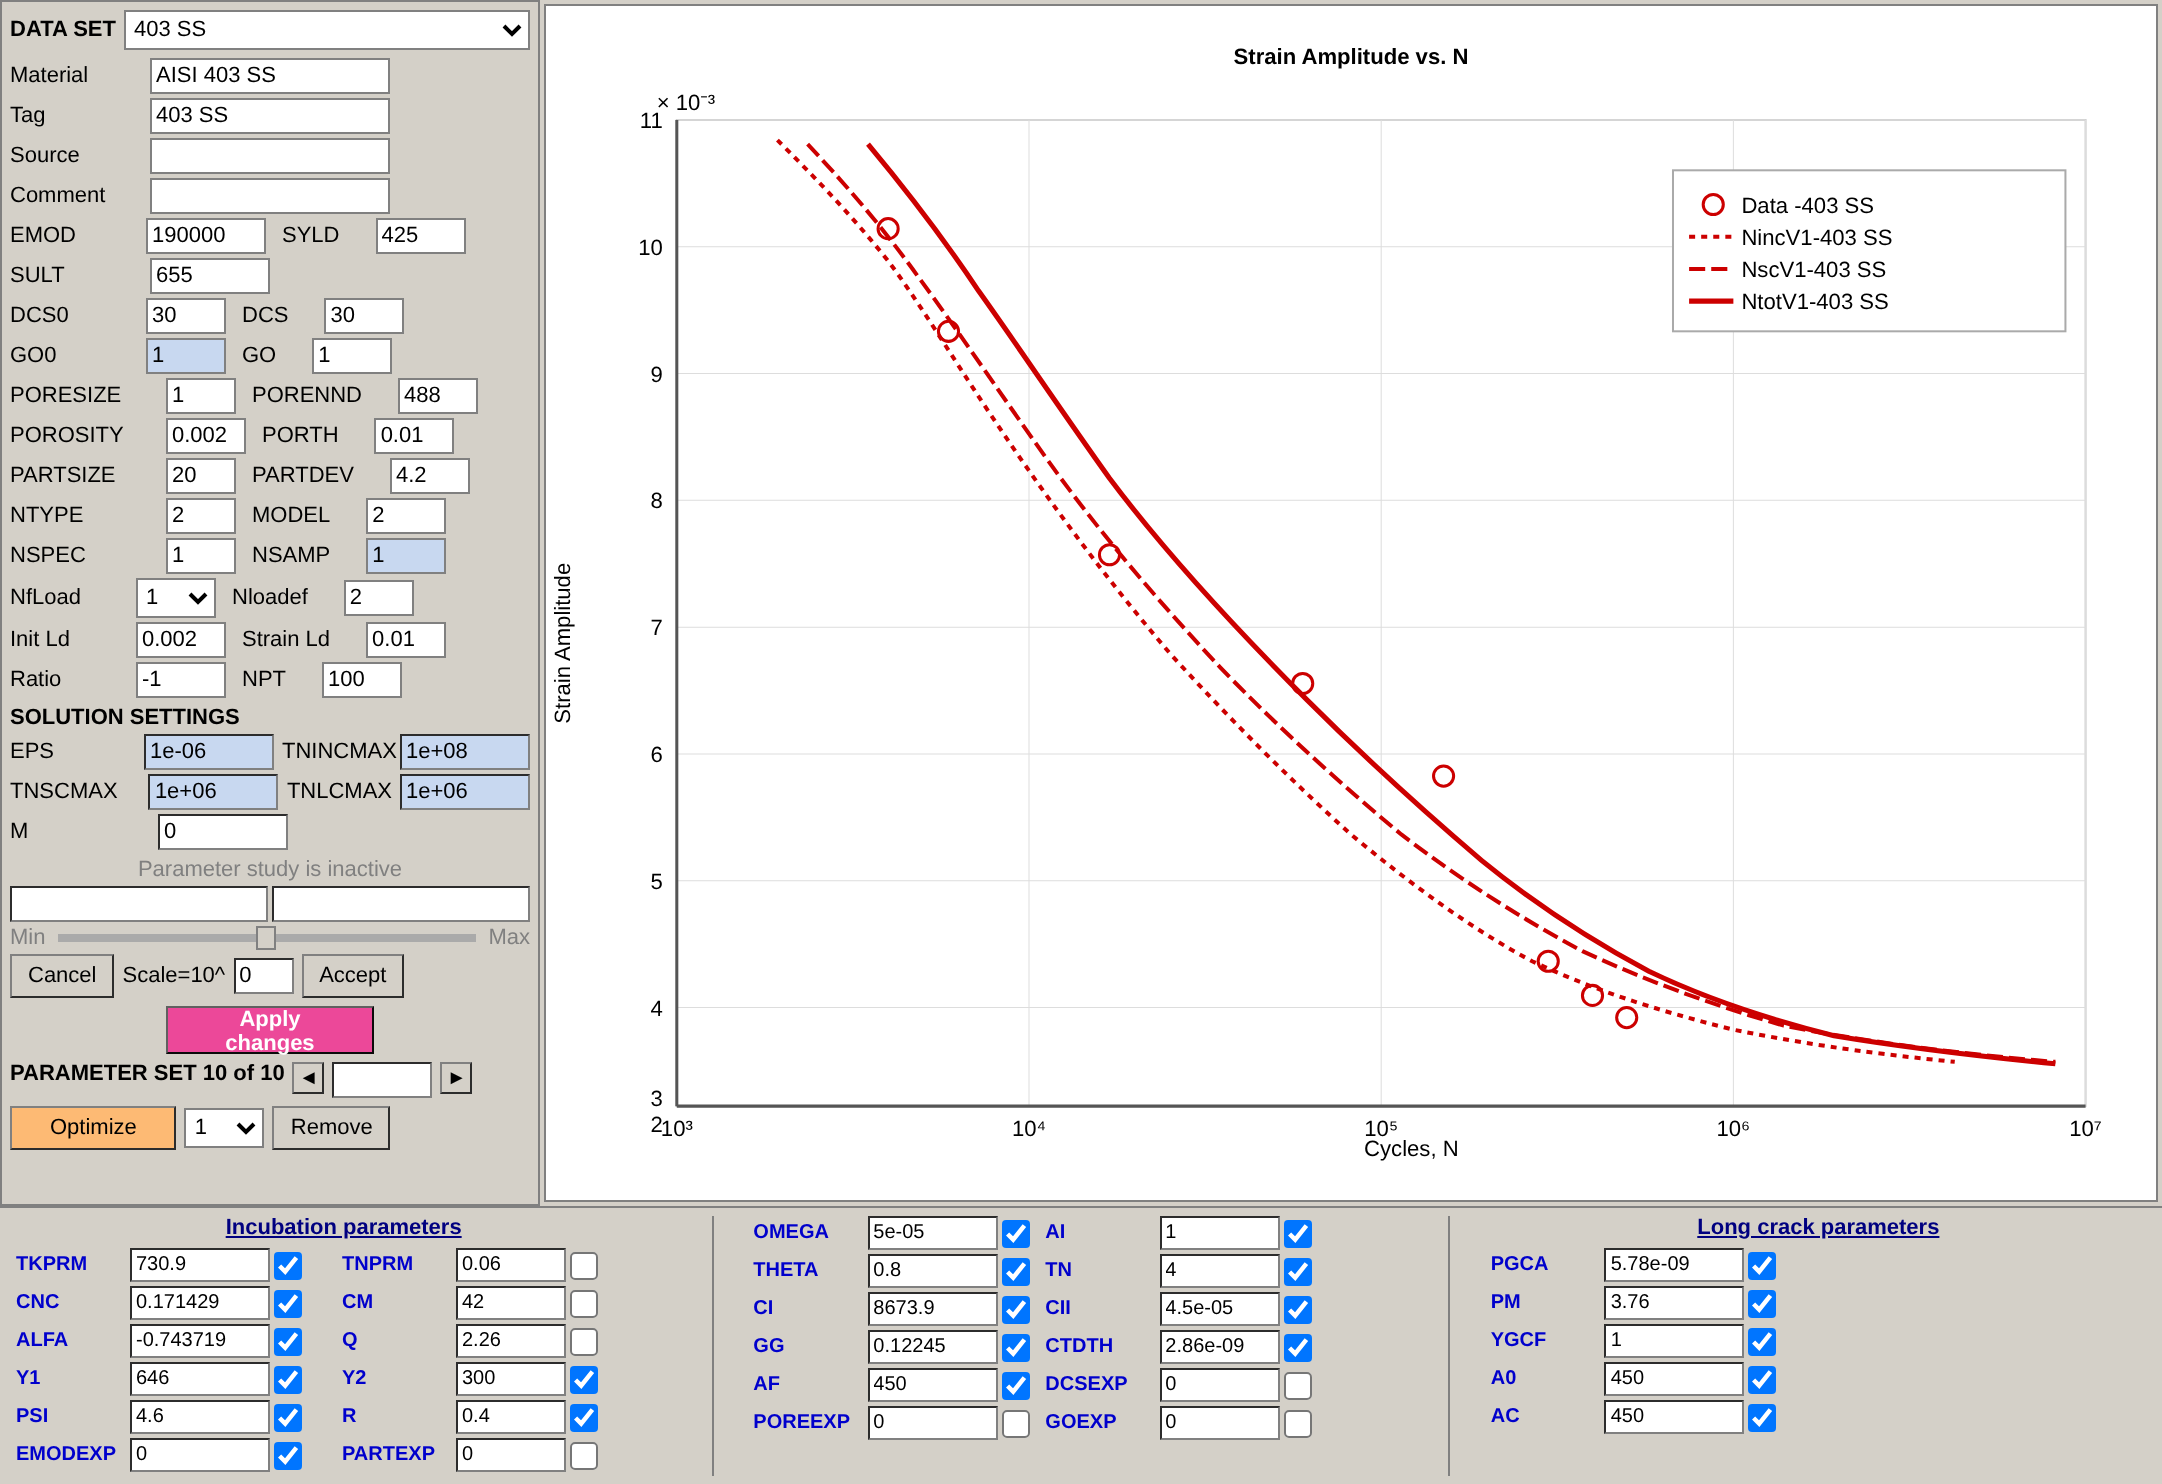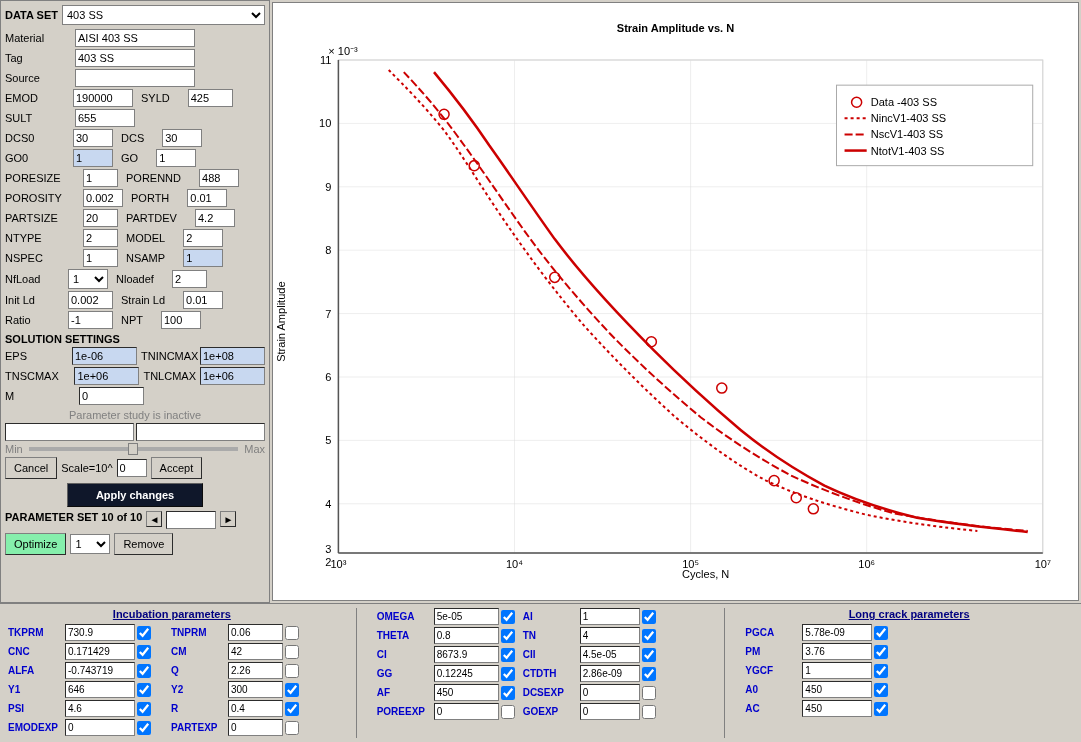--- a/index.html
+++ b/index.html
@@ -40,29 +40,29 @@
     .slider-input { flex: 1; height: 18px; border: 1px inset #808080; background: white; }
     
     .min-max-row { display: flex; align-items: center; gap: 2px; margin-bottom: 2px; }
     .min-max-label { font-size: 11px; color: #808080; }
     
     .btn-row { display: flex; align-items: center; gap: 4px; margin-bottom: 4px; }
     .btn { height: 22px; font-size: 11px; border: 1px outset #808080; background: #d4d0c8; cursor: pointer; padding: 0 8px; }
     .scale-label { font-size: 11px; }
     .scale-input { width: 30px; height: 18px; font-size: 11px; border: 1px inset #808080; background: white; padding: 0 2px; }
     
-    .apply-btn { background: #0f172a; color: white; height: 24px; font-size: 11px; border: 1px outset #606060; cursor: pointer; padding: 0 12px; font-weight: bold; width: 136px; }
+    .apply-btn { background: #ec4899; color: white; height: 24px; font-size: 11px; border: 1px outset #606060; cursor: pointer; padding: 0 12px; font-weight: bold; width: 104px; }
     
     .param-set-row { display: flex; gap: 4px; margin-bottom: 4px; }
     .param-set-label { font-size: 11px; font-weight: bold; }
     .nav-btn { width: 16px; height: 16px; font-size: 10px; border: 1px outset #808080; background: #d4d0c8; cursor: pointer; display: flex; align-items: center; justify-content: center; }
     .param-text-input { width: 50px; height: 18px; border: 1px inset #808080; background: white; }
     
     .optimize-row { display: flex; align-items: center; gap: 4px; margin-bottom: 2px; }
-    .optimize-btn { height: 22px; font-size: 11px; border: 1px outset #808080; background: #86efac; cursor: pointer; padding: 0 8px; }
+    .optimize-btn { height: 22px; font-size: 11px; border: 1px outset #808080; background: #fdba74; cursor: pointer; padding: 0 19px; }
     .remove-btn { height: 22px; font-size: 11px; border: 1px outset #808080; background: #d4d0c8; cursor: pointer; padding: 0 8px; }
     .opt-select { height: 20px; width: 40px; font-size: 11px; background: white; border: 1px solid #808080; }
     
     
     .chart-area { flex: 1; background: white; border: 1px solid #808080; position: relative; margin: 2px; }
     
     
     .bottom-section { background: #d4d0c8; border-top: 1px solid #808080; padding: 4px 8px; display: flex; gap: 16px; }
     
     .param-group { flex: 1; }
@@ -100,20 +100,24 @@
       <div class="field-row">
         <span class="field-label">Tag</span>
         <input class="field-input field-input-lg" value="403 SS" style="">
       </div>
 
       <div class="field-row">
         <span class="field-label">Source</span>
         <input class="field-input field-input-lg" value="" style="">
       </div>
 
+      <div class="field-row">
+        <span class="field-label">Comment</span>
+        <input class="field-input field-input-lg" value="" style="">
+      </div>
 
       <div class="two-col-row">
         <div class="col-pair">
           <span class="field-label" style="width:50px">EMOD</span>
           <input class="field-input field-input-sm" value="190000" style="">
         </div>
         <div class="col-pair">
           <span>SYLD</span>
           <input class="field-input" style="width: 45px;" value="425">
         </div>

